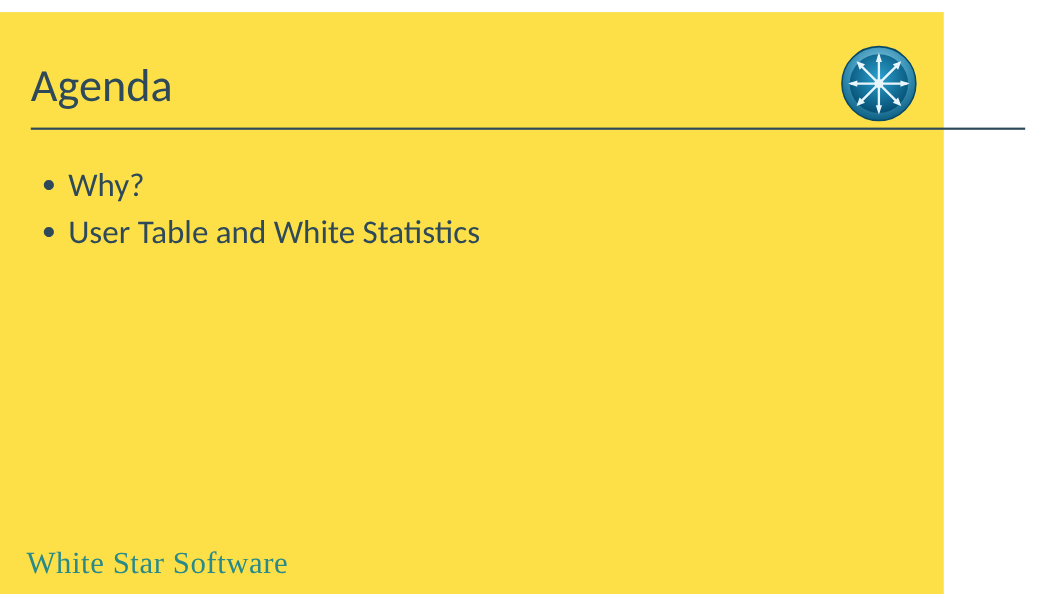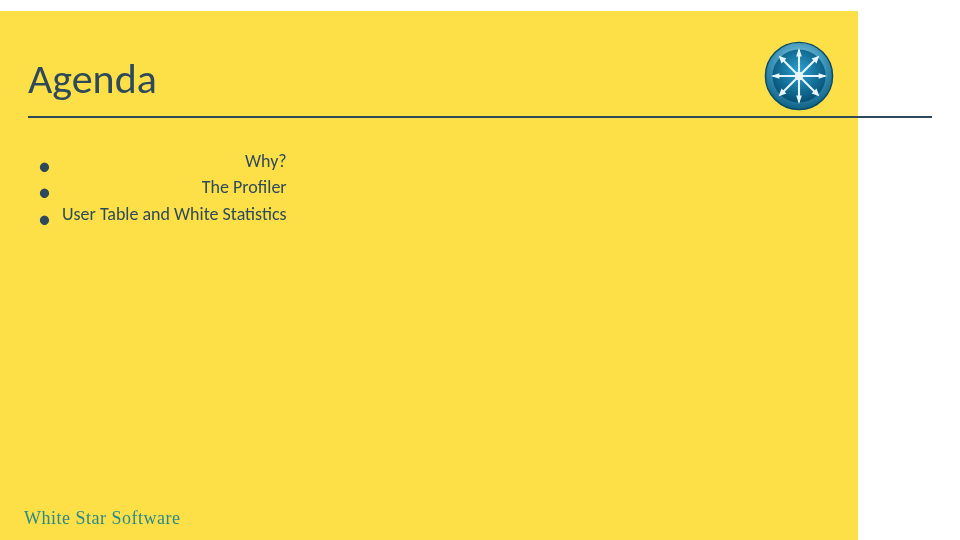--- a/index.html
+++ b/index.html
@@ -44,42 +44,41 @@
     width: 70px;
     height: 70px;
   }
   .bullets {
     position: absolute;
     top: 138px;
     left: 38px;
     list-style: none;
   }
   .bullets li {
-    font-size: 18px;
+    font-size: 30px;
     color: #2e4a5a;
     line-height: 1.35;
     margin-bottom: 2px;
     padding-left: 24px;
     position: relative;
-    text-align: right;
   }
   .bullets li::before {
     content: "•";
     position: absolute;
     left: 0;
     top: 0;
     color: #2e4a5a;
     font-size: 26px;
   }
   .footer-logo {
     position: absolute;
     bottom: 22px;
     left: 24px;
     font-family: "Brush Script MT", "Lucida Handwriting", cursive;
-    font-size: 18px;
+    font-size: 28px;
     color: #2a8a8a;
     letter-spacing: 0.5px;
   }
 </style>
 </head>
 <body>
 
 <div class="slide">
   <h1 class="title">Agenda</h1>
 
@@ -116,18 +115,17 @@
         <polygon points="21,79 25,68 32,75"></polygon>
       </g>
       <circle cx="50" cy="50" r="6" fill="#e8f6fb"></circle>
     </svg>
   </div>
 
   <div class="divider"></div>
 
   <ul class="bullets">
     <li>Why?</li>
-    <li>The Profiler</li>
     <li>User Table and White Statistics</li>
   </ul>
 
   <div class="footer-logo">White Star Software</div>
 </div>
 
 </body></html>

